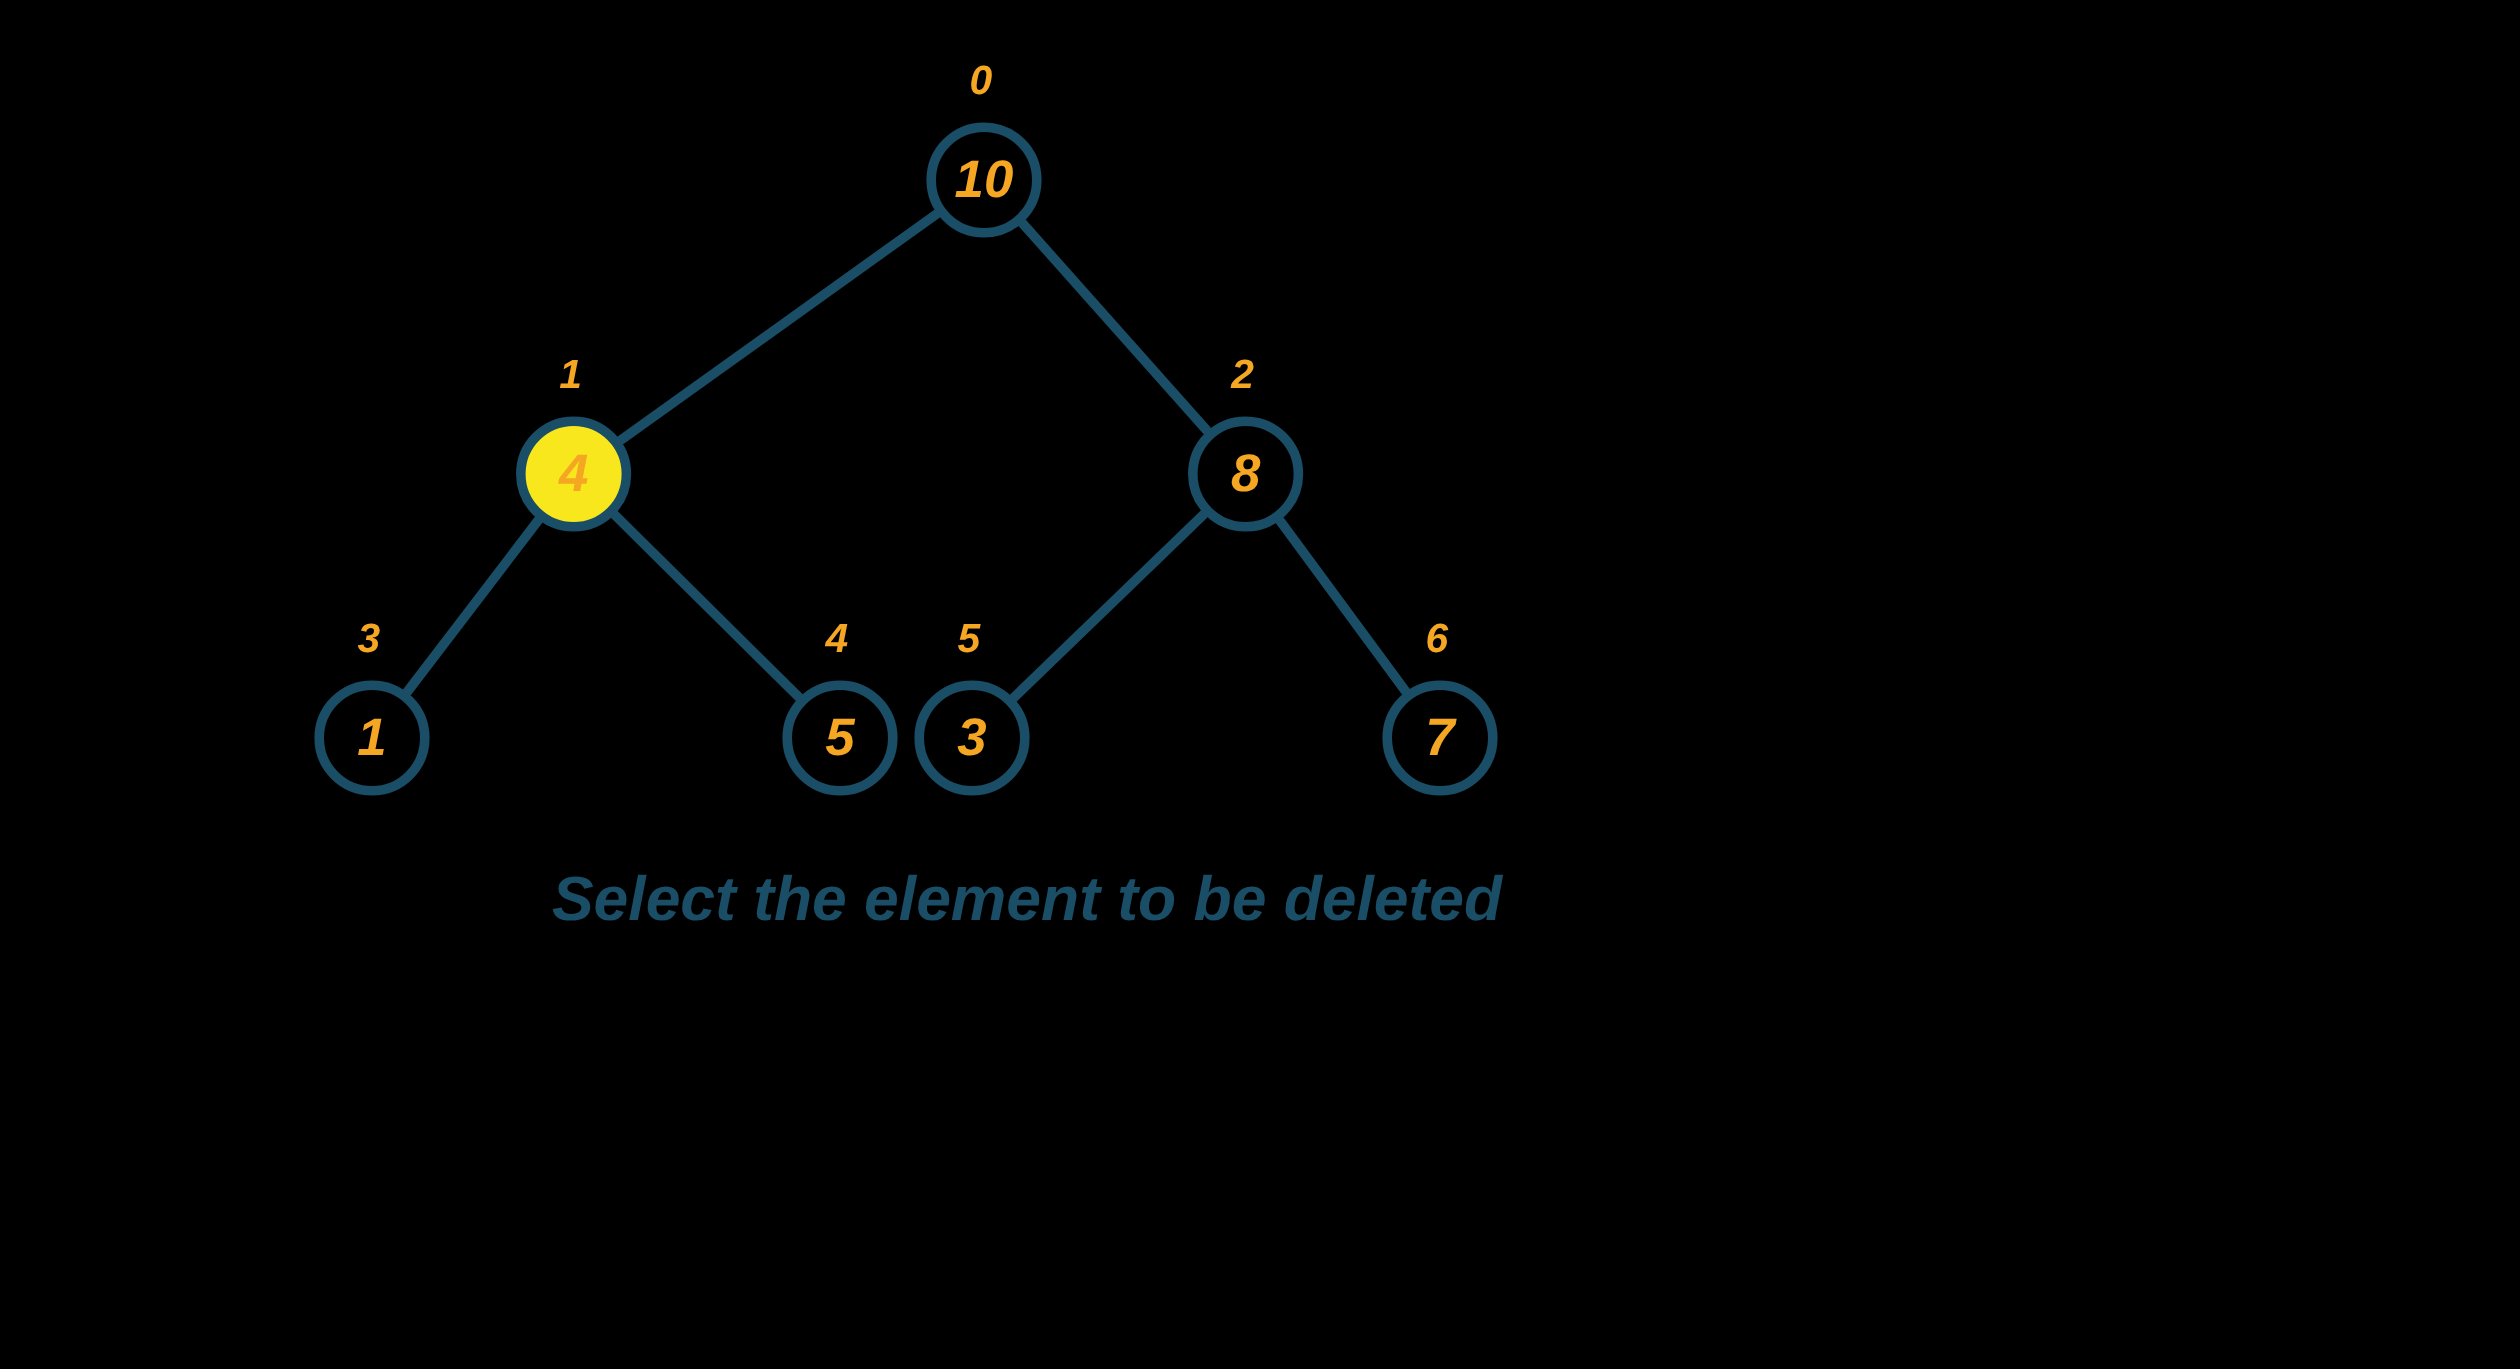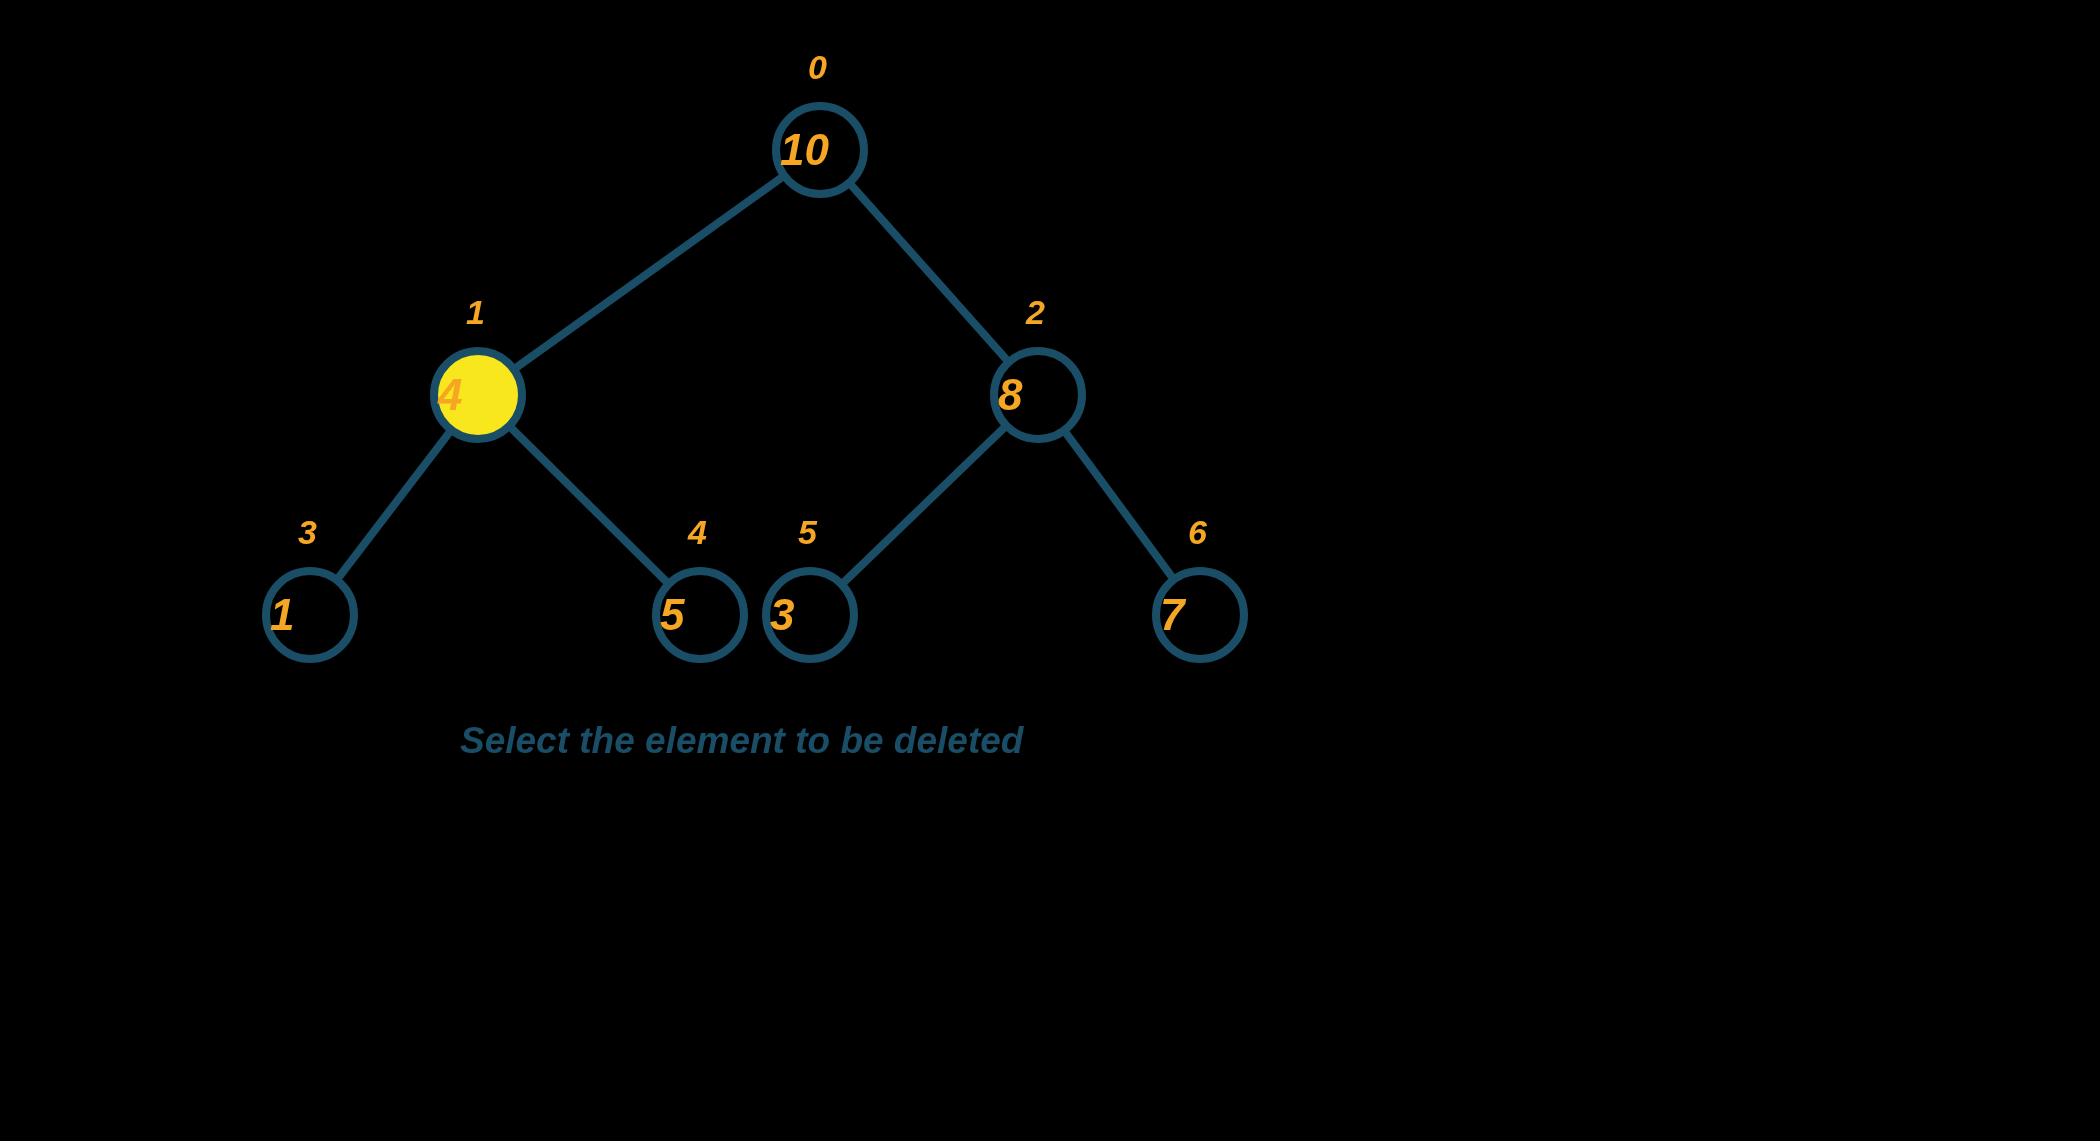--- a/index.html
+++ b/index.html
@@ -27,21 +27,21 @@
     position: absolute;
     width: 96px;
     height: 96px;
     margin-left: -48px;
     margin-top: -48px;
     border-radius: 50%;
     border: 8px solid #1a4d66;
     box-sizing: border-box;
     display: flex;
     align-items: center;
-    justify-content: flex-start;
+    justify-content: center;
     background: #000000;
   }
   .node.highlight {
     background: #f8e71c;
   }
   .node-value {
     font-size: 44px;
     font-weight: bold;
     color: #f5a623;
     font-style: italic;
@@ -51,21 +51,21 @@
     font-size: 34px;
     font-weight: bold;
     color: #f5a623;
     margin-left: -20px;
     margin-top: -18px;
     font-style: italic;
   }
   .caption {
     position: absolute;
     color: #1a4d66;
-    font-size: 37px;
+    font-size: 52px;
     font-weight: bold;
     font-style: italic;
     white-space: nowrap;
   }
 </style>
 </head>
 <body>
 
 <div class="stage">
   <svg class="edges" xmlns="http://www.w3.org/2000/svg">

